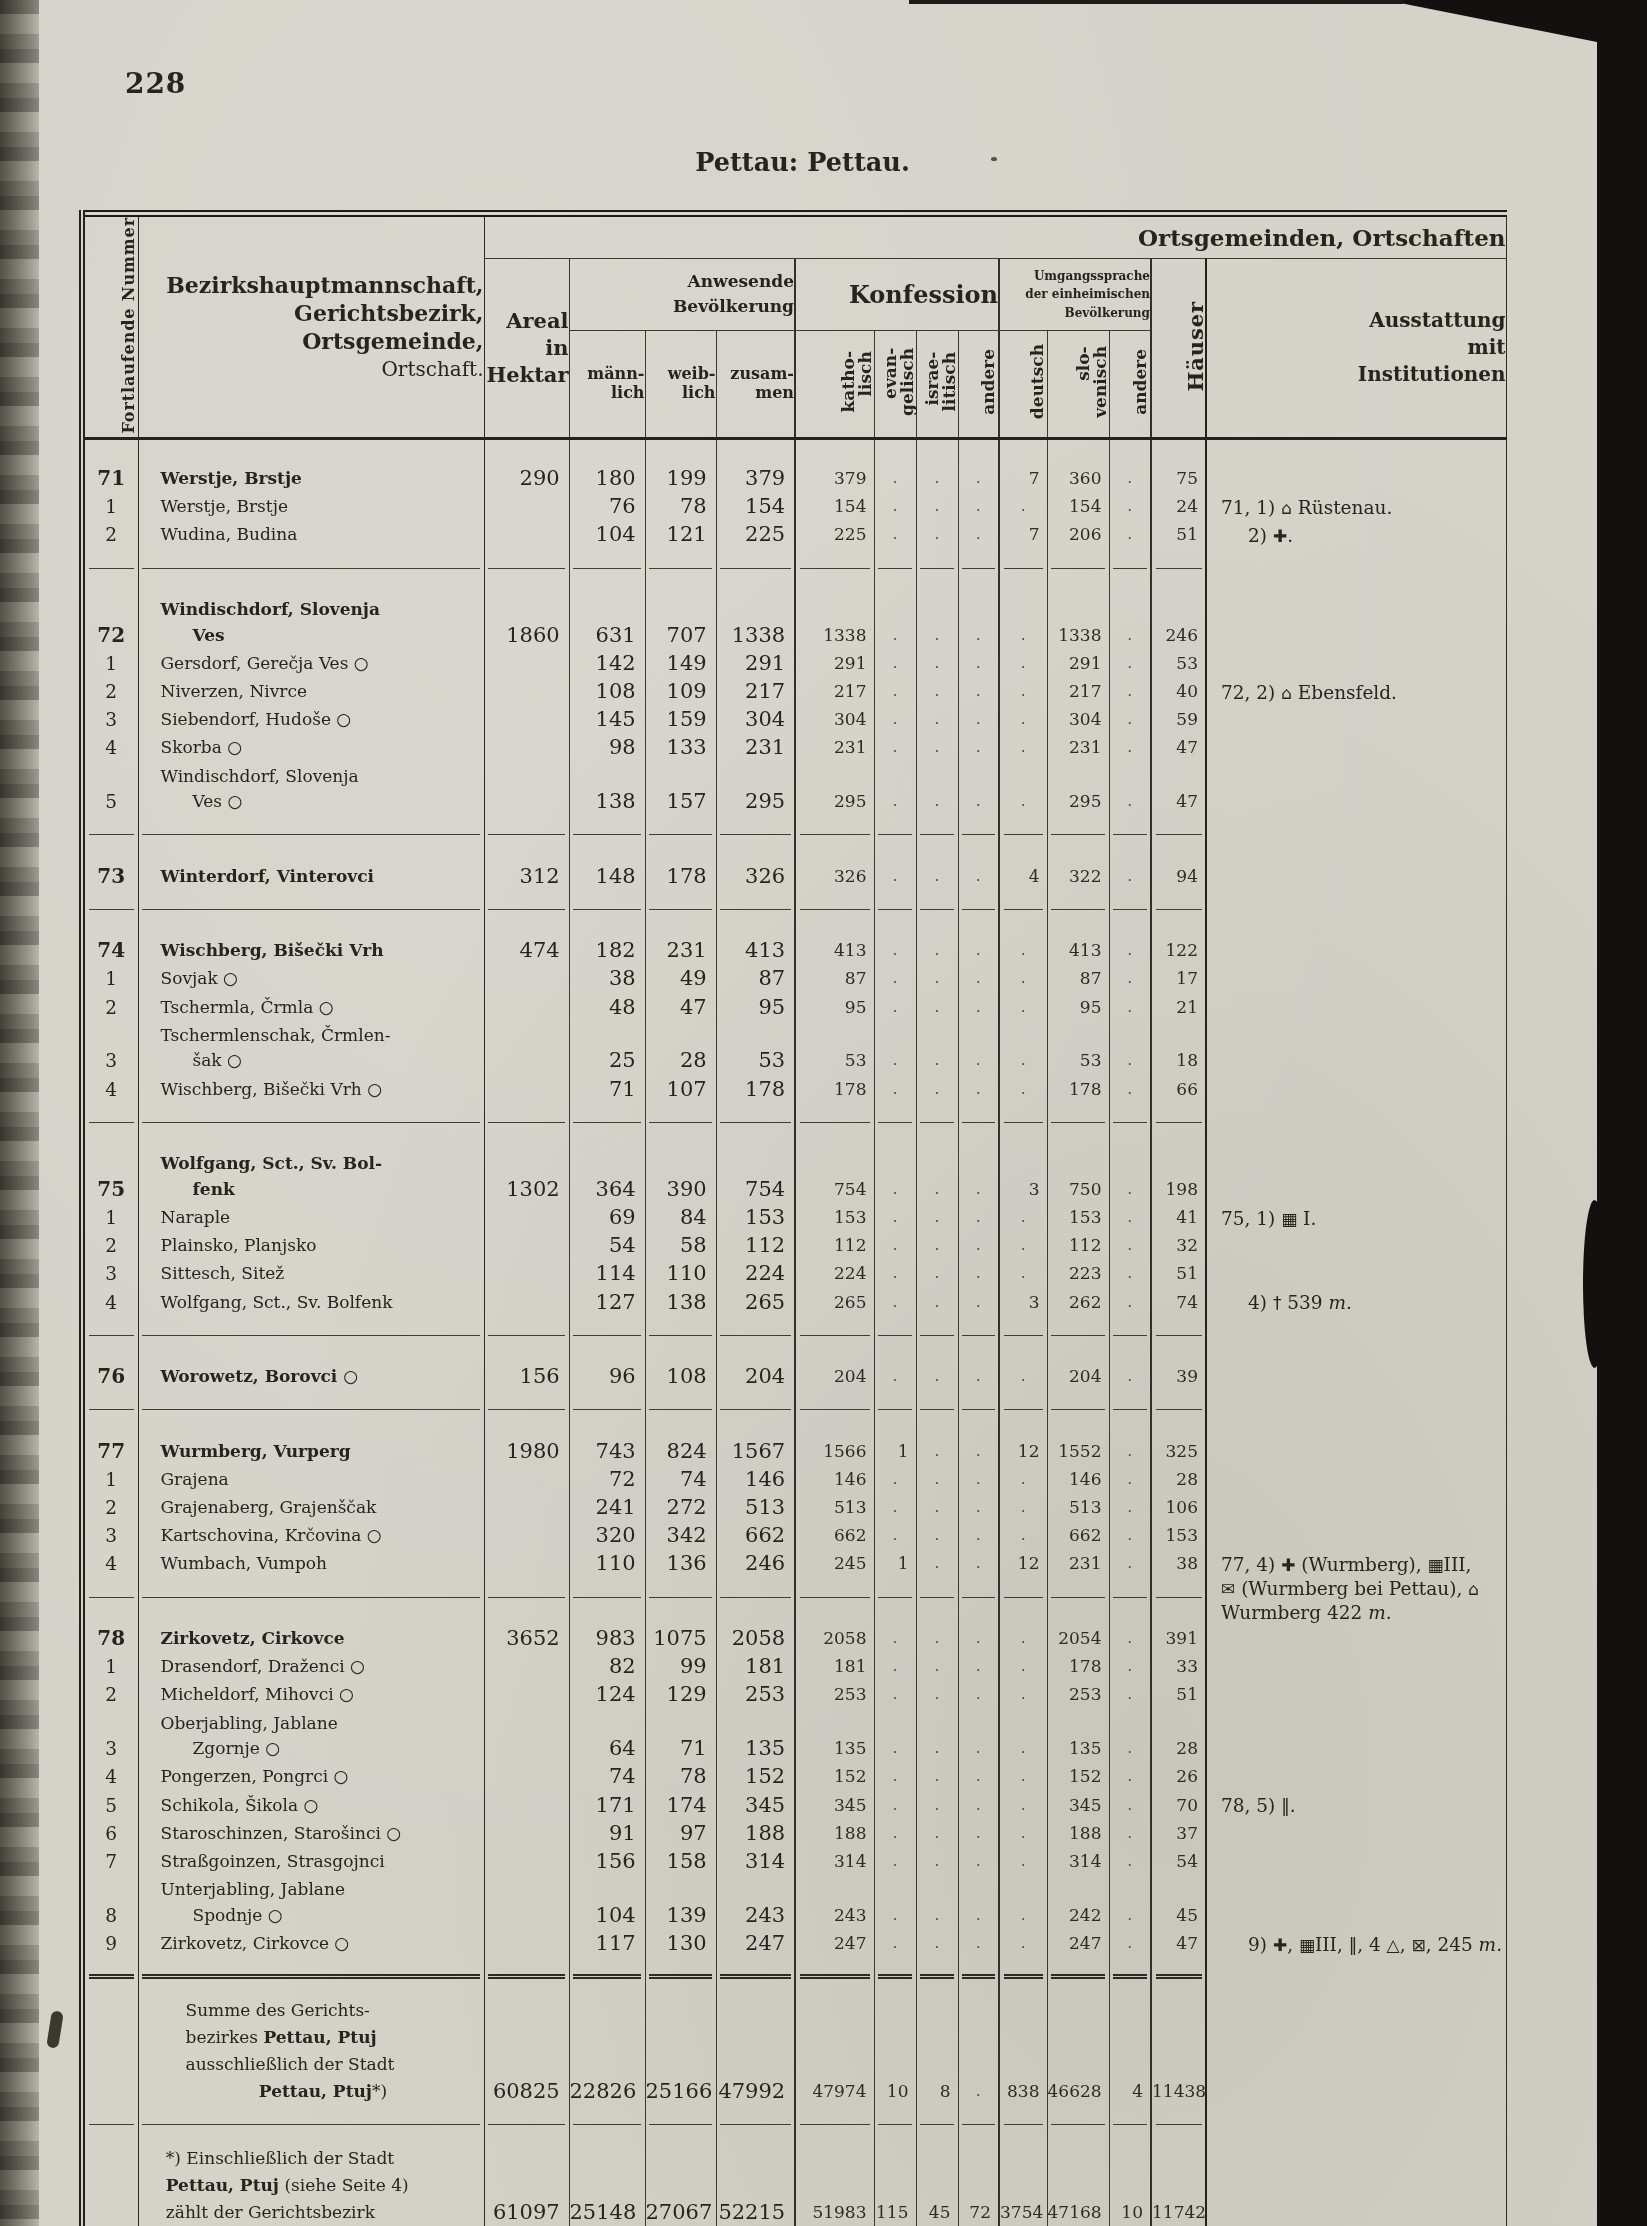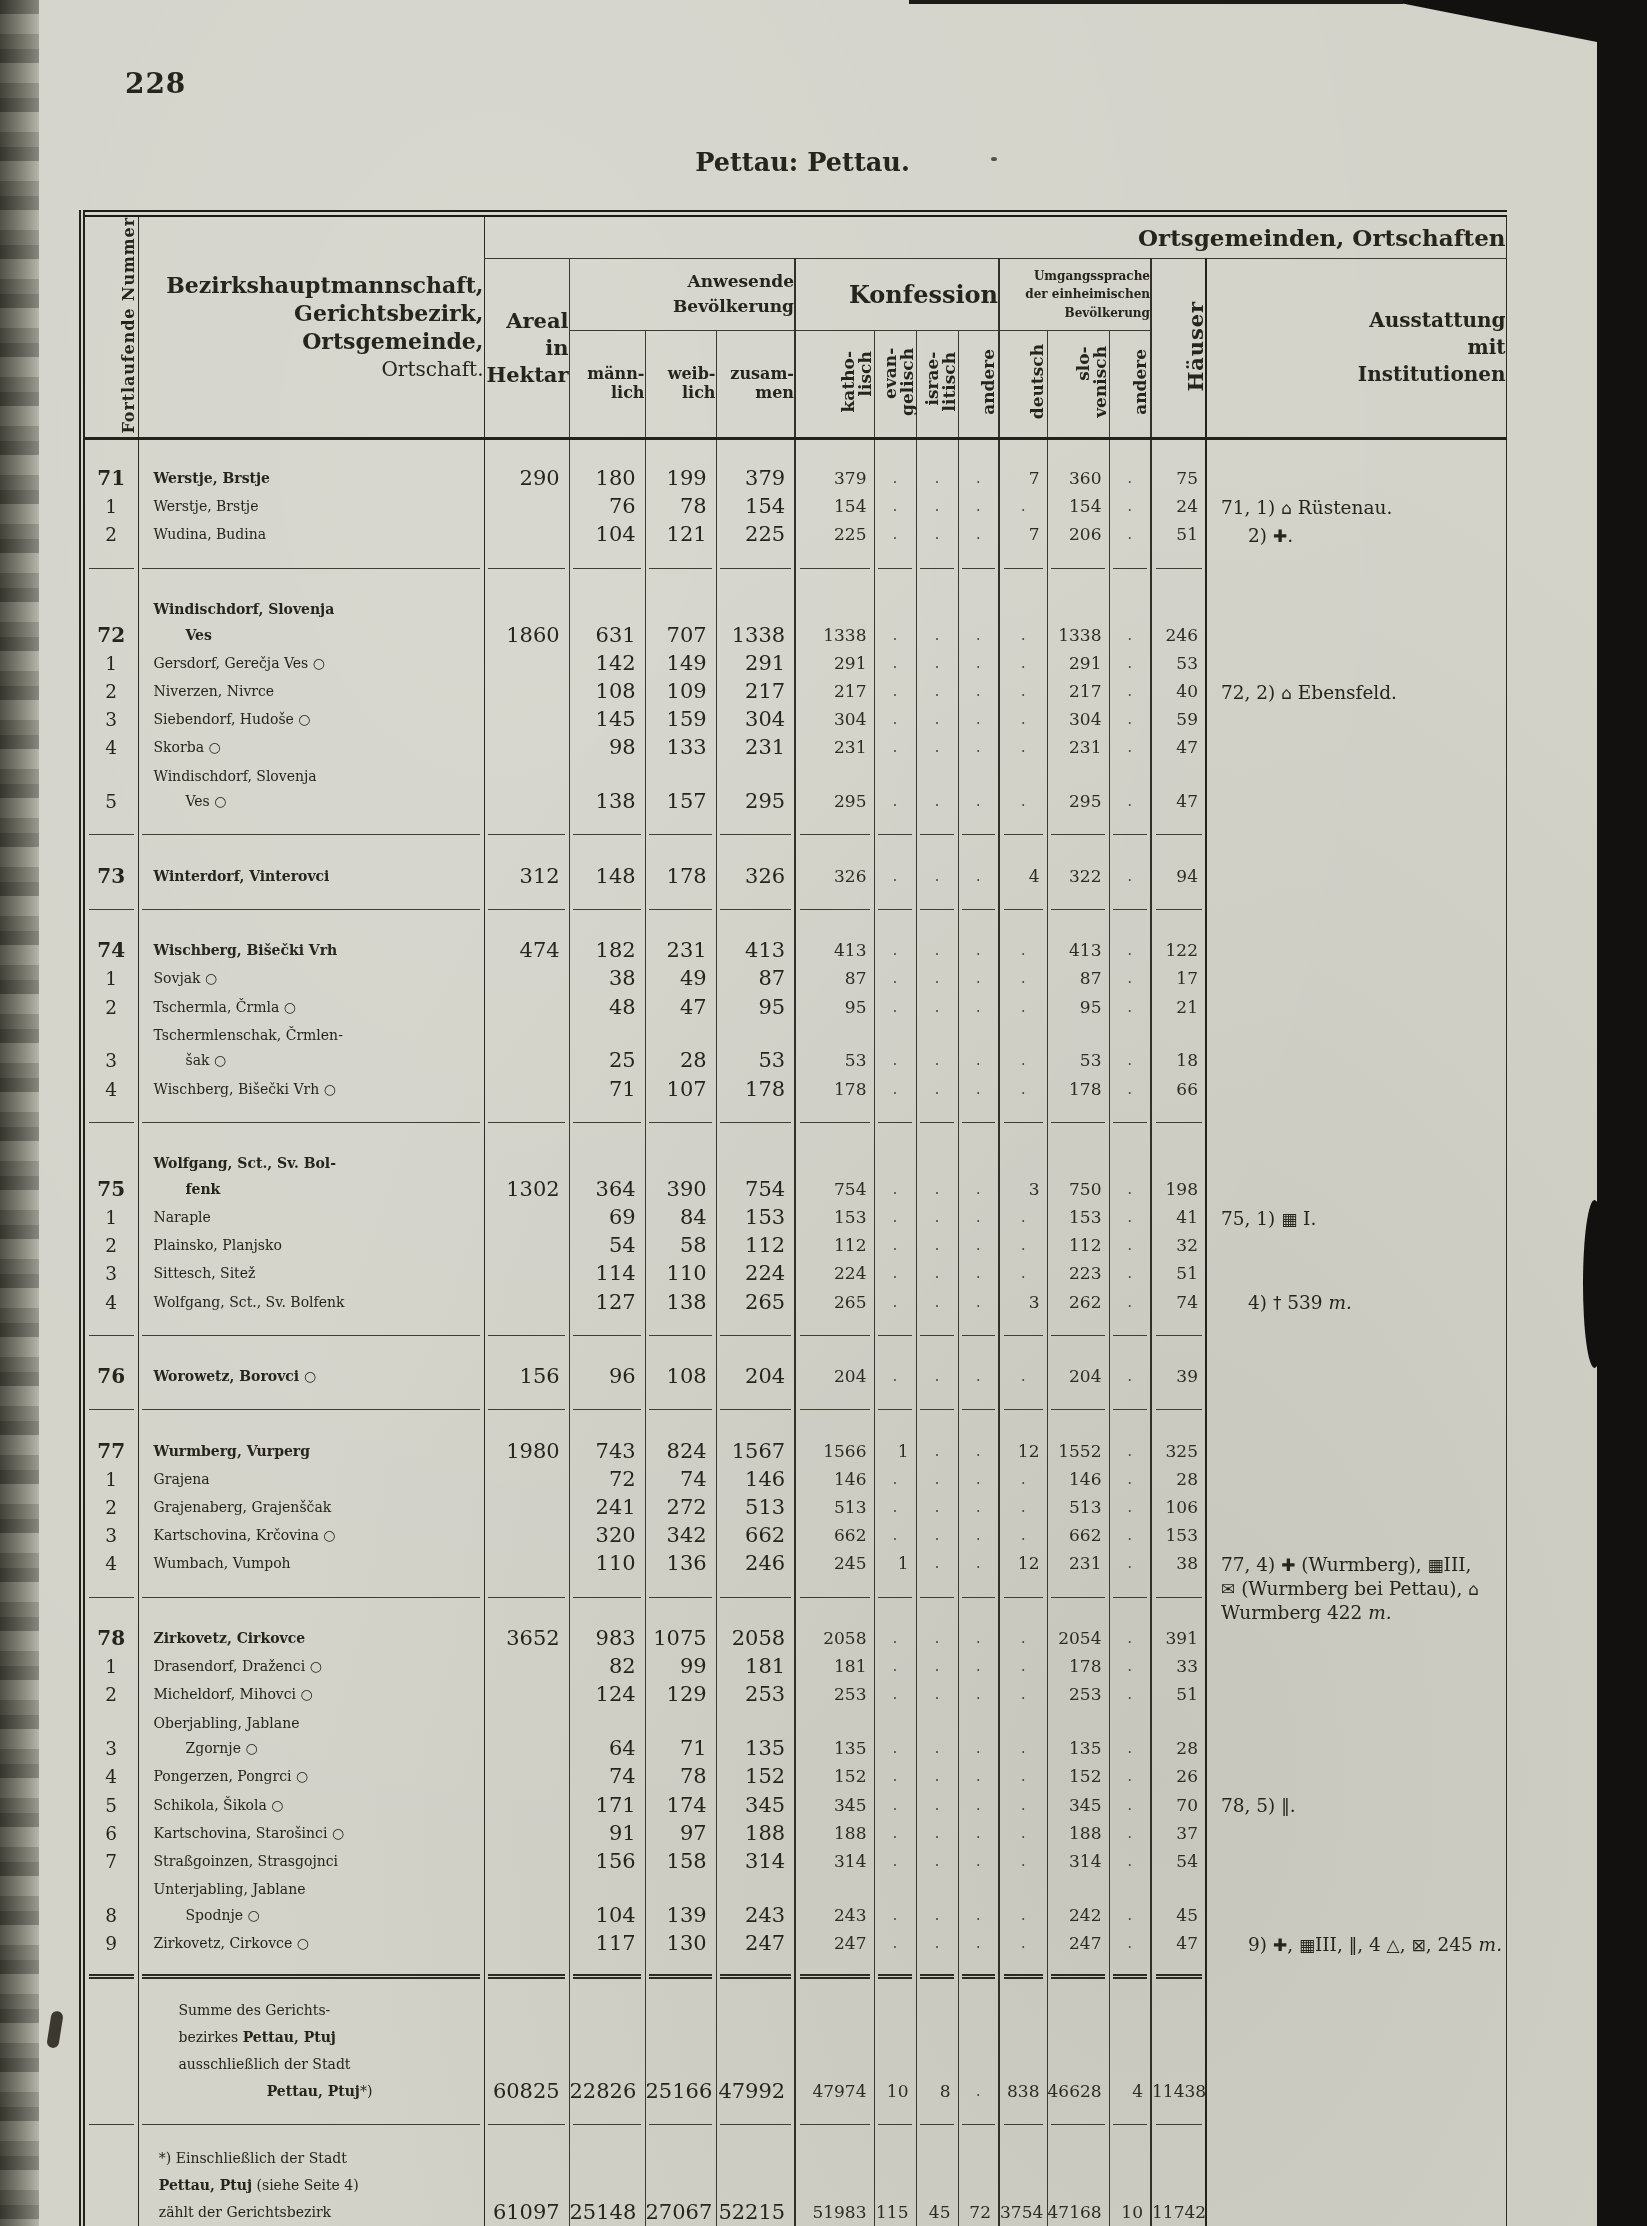--- a/index.html
+++ b/index.html
@@ -58,21 +58,21 @@
   .th-num .vrot{font-size:16px;letter-spacing:0.9px;}
   .th-equip{font-size:20px;font-weight:600;line-height:27px;}
 
   
   tbody td{vertical-align:bottom;line-height:25.6px;padding-bottom:2.6px;}
   tr.group td{padding-top:8.8px;}
   tr.first td{padding-top:26.5px;}
   .c-num{text-align:center;font-size:18.5px;}
   tr.group .c-num, tr.group .c-name{font-weight:700;}
   tr.group .c-num{font-size:20px;}
-  .c-name{text-align:left;font-size:14px;padding-left:15px;}
+  .c-name{text-align:left;font-size:17px;padding-left:22px;}
   .namewrap{padding-left:32px;text-indent:-32px;}
   .namewrap.rich{padding-left:0;text-indent:0;}
   .namewrap.sum{padding-left:25px;line-height:27px;}
   .namewrap.foot{padding-left:5.3px;line-height:27px;}
   .cline{text-align:center;padding-right:23px;}
   .b{font-weight:700;margin-top:11px;}
   .it{font-style:italic;}
   .bignum{text-align:right;font-size:21px;padding-right:8.8px;}
   .smallnum{text-align:right;font-size:17px;padding-right:7px;color:#2e2b23;}
   .dotc{text-align:center !important;font-size:14px;color:#45423a;padding-right:0 !important;}
@@ -1128,21 +1128,21 @@
             <td class="smallnum">345</td>
             <td class="smallnum dotc">.</td>
             <td class="smallnum">70</td>
             <td class="c-note">
               <div class="note"><span>78, 5) </span><span class="icon">‖</span><span>.</span></div>
             </td>
           </tr>
           <tr class="sub">
             <td class="c-num">6</td>
             <td class="c-name">
-              <div class="namewrap">Kartschovina, Starošinci ○</div>
+              <div class="namewrap">Staroschinzen, Starošinci ○</div>
             </td>
             <td class="bignum"></td>
             <td class="bignum">91</td>
             <td class="bignum">97</td>
             <td class="bignum">188</td>
             <td class="smallnum">188</td>
             <td class="smallnum dotc">.</td>
             <td class="smallnum dotc">.</td>
             <td class="smallnum dotc">.</td>
             <td class="smallnum dotc">.</td>

